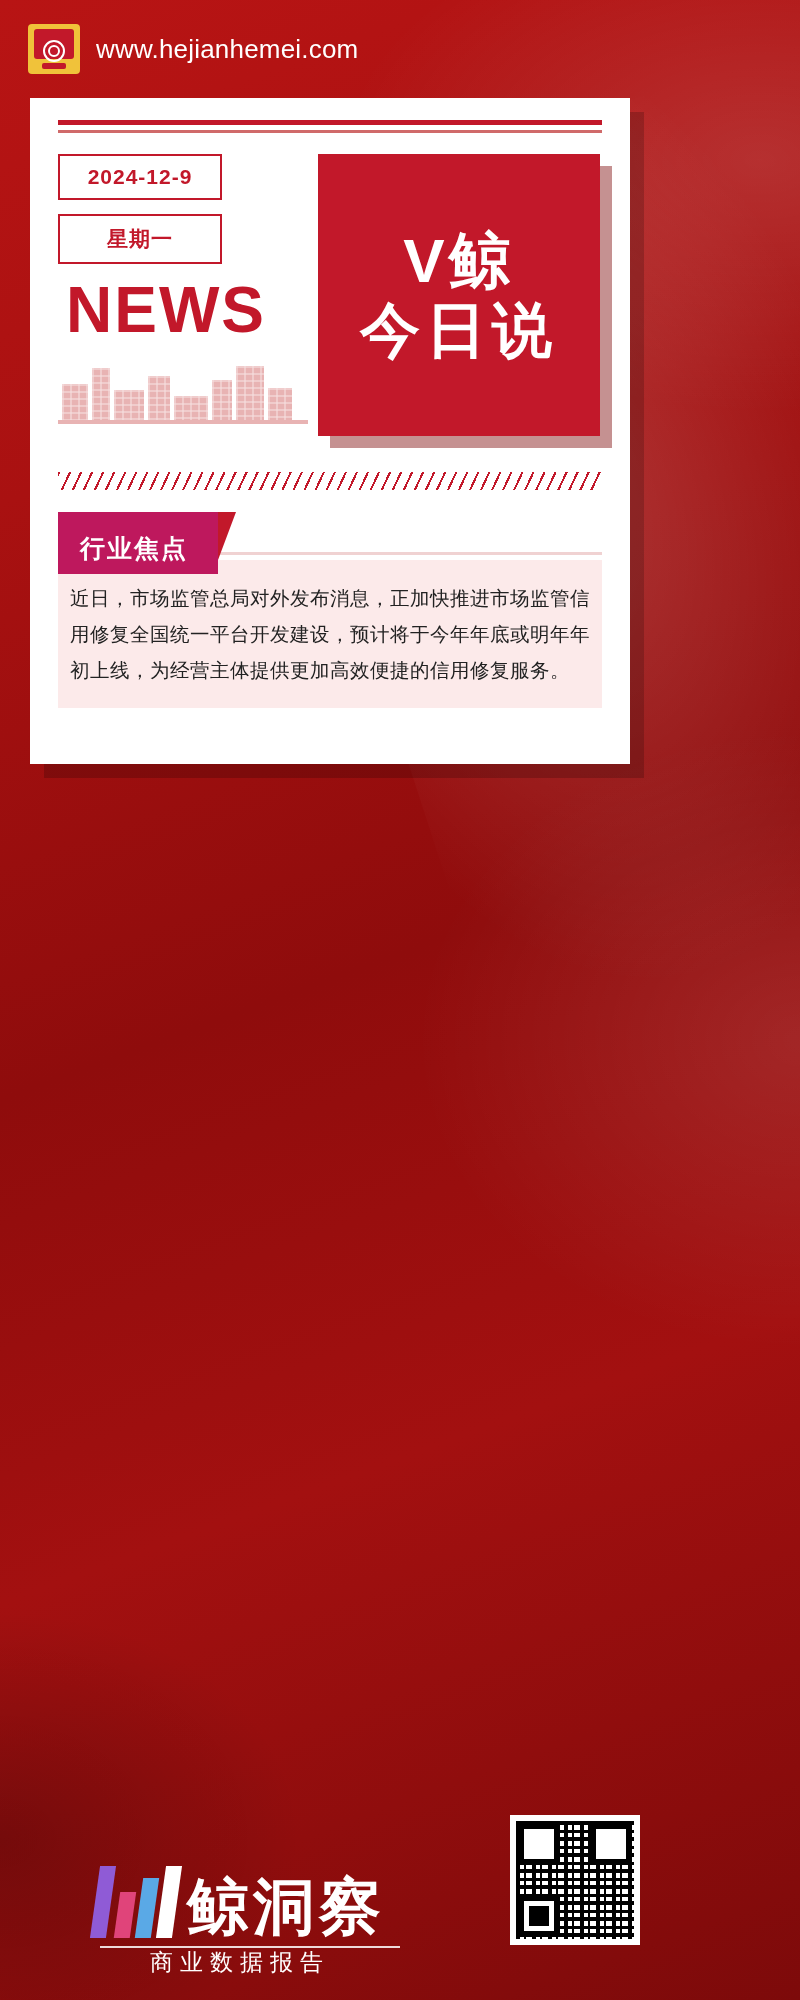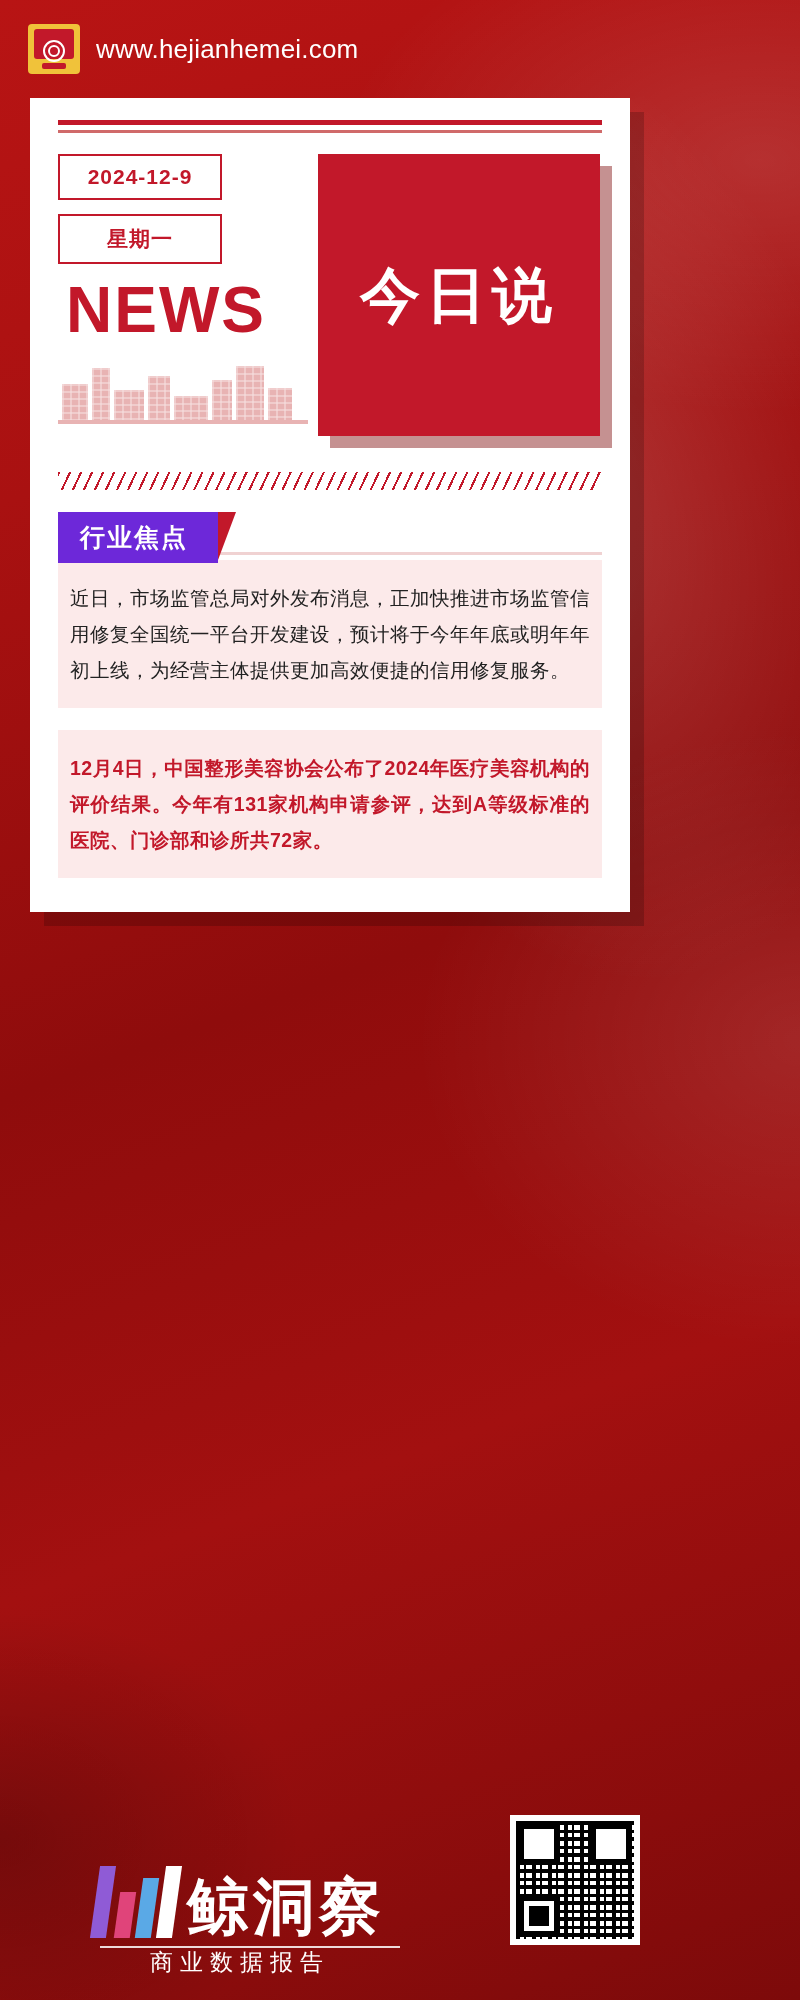--- a/index.html
+++ b/index.html
@@ -209,26 +209,26 @@
   }
 
   
   .section {
     margin: 22px 28px 0 28px;
   }
   .sec-head {
     position: relative;
     display: inline-flex;
     align-items: center;
-    background: #6d28d9;
+    background: #be185d;
     color: #fff;
     font-size: 25px;
     font-weight: bold;
     letter-spacing: 2px;
-    padding: 9px 30px 9px 22px;
+    padding: 20px 30px 9px 22px;
   }
   .sec-head:after {
     content: "";
     position: absolute;
     right: -18px;
     top: 0;
     border-top: 0 solid transparent;
     border-bottom: 48px solid transparent;
     border-left: 18px solid #c2182a;
   }
@@ -391,42 +391,40 @@
           <div class="b" style="left:116px;width:34px; height:28px;"></div>
           <div class="b" style="left:154px;width:20px; height:44px;"></div>
           <div class="b" style="left:178px;width:28px; height:58px;"></div>
           <div class="b" style="left:210px;width:24px; height:36px;"></div>
           <div class="ground"></div>
         </div>
       </div>
       <div class="title-right">
         <div class="red-block-shadow"></div>
         <div class="red-block">
+          <div class="line1">V鲸</div>
           <div class="line2">今日说</div>
         </div>
       </div>
     </div>
 
     <div class="hatch"></div>
 
     <div class="section">
       <div class="sec-head-wrap">
         <div class="sec-head">行业焦点</div>
       </div>
       <div class="sec-body">
         <p>近日，市场监管总局对外发布消息，正加快推进市场监管信用修复全国统一平台开发建设，预计将于今年年底或明年年初上线，为经营主体提供更加高效便捷的信用修复服务。</p>
       </div>
     </div>
 
 
 
     <div class="section">
-      <div class="sec-body emph">
-        <p>12月4日，中国整形美容协会公布了2024年医疗美容机构的评价结果。今年有131家机构申请参评，达到A等级标准的医院、门诊部和诊所共72家。</p>
-      </div>
     </div>
 
   </div>
 
   <div class="footer">
     <div class="brand">
       <div class="brand-m">
         <i></i>
           <i></i>
           <i></i>

